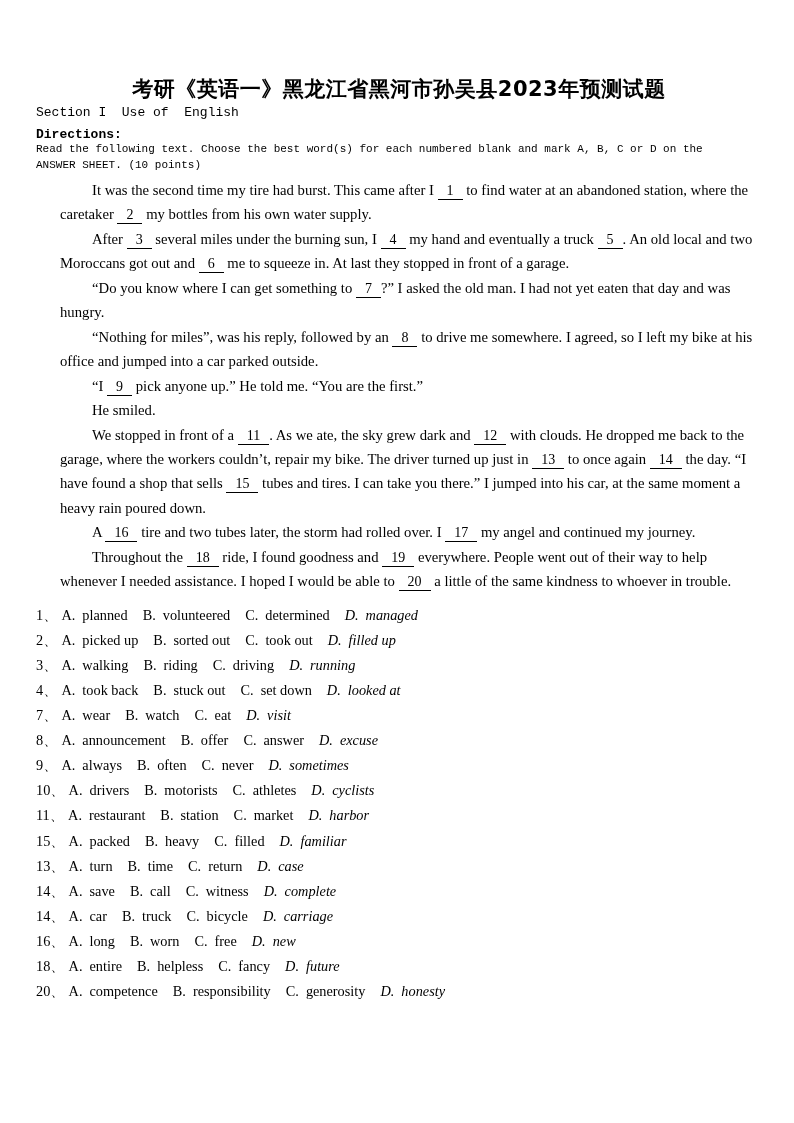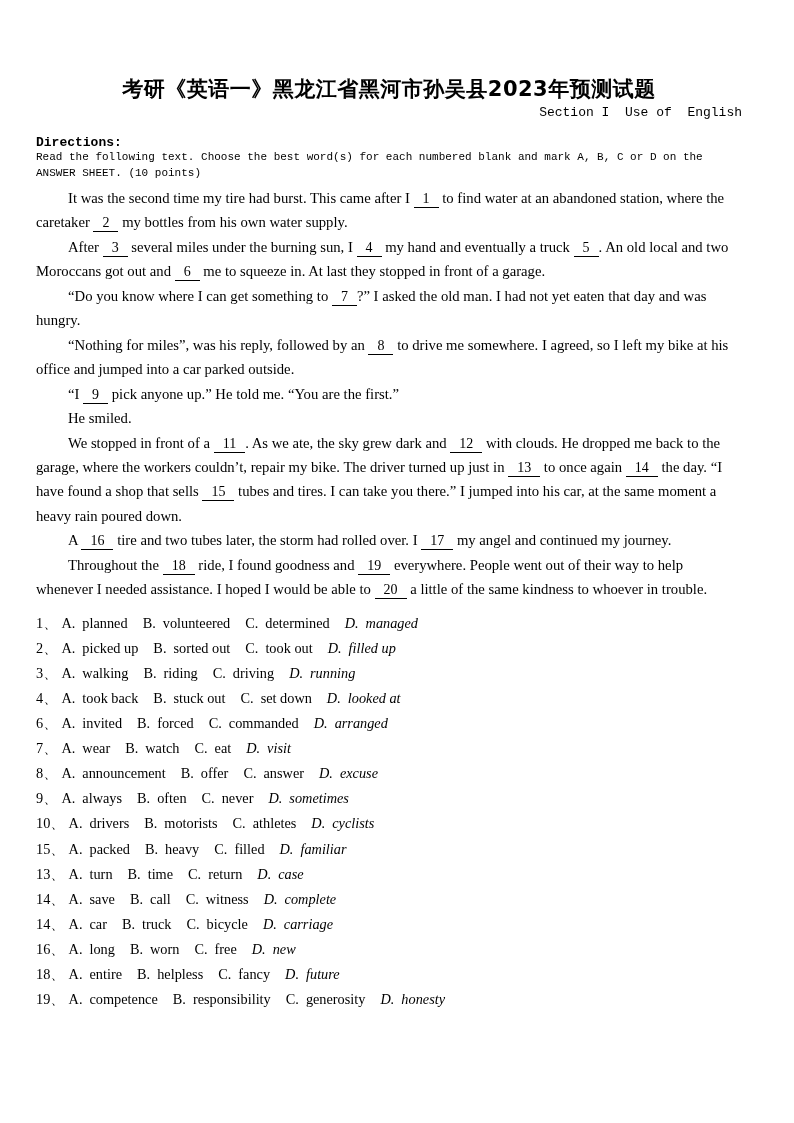--- a/index.html
+++ b/index.html
@@ -5,57 +5,58 @@
   html, body { margin: 0; padding: 0; background: #ffffff; }
   body {
     width: 794px; height: 1123px;
     font-family: "Liberation Serif", serif;
     color: #000;
     overflow: hidden;
   }
   .page {
     box-sizing: border-box;
     width: 794px; height: 1123px;
-    padding: 76px 52px 0 36px;
+    padding: 76px 32px 0 36px;
   }
   .title {
     margin: 0;
     font-family: "DejaVu Sans", sans-serif;
     font-weight: bold;
     font-size: 21px;
     line-height: 26px;
     text-align: center;
     letter-spacing: 0.5px;
   }
   .section-heading {
     font-family: "Liberation Mono", monospace;
     font-size: 13px;
     line-height: 16px;
-    text-align: right;
+    text-align: left;
     white-space: pre;
     margin-top: 3px;
   }
   .directions-label {
     font-family: "Liberation Mono", monospace;
     font-weight: bold;
     font-size: 13px;
     line-height: 15px;
-    margin-top: 14px;
+    margin-top: 6px;
   }
   .directions-text {
     font-family: "Liberation Mono", monospace;
     font-size: 11px;
     line-height: 15.5px;
     white-space: pre-line;
   }
   .passage {
     margin-top: 5px;
     font-size: 14.7px;
     line-height: 24.45px;
     text-align: left;
+    margin-left: 24px;
   }
   .passage p { margin: 0; text-indent: 32px; }
   .blank {
     display: inline-block;
     text-indent: 0;
     border-bottom: 1px solid #000;
     padding: 0 9px;
     line-height: 17px;
     text-align: center;
     font-size: 14px;
@@ -89,26 +90,26 @@
       <p>He smiled.</p>
       <p>We stopped in front of a <span class="blank">11</span>. As we ate, the sky grew dark and <span class="blank">12</span> with clouds. He dropped me back to the garage, where the workers couldn’t, repair my bike. The driver turned up just in <span class="blank">13</span> to once again <span class="blank">14</span> the day. “I have found a shop that sells <span class="blank">15</span> tubes and tires. I can take you there.” I jumped into his car, at the same moment a heavy rain poured down.</p>
       <p>A <span class="blank">16</span> tire and two tubes later, the storm had rolled over. I <span class="blank">17</span> my angel and continued my journey.</p>
       <p>Throughout the <span class="blank">18</span> ride, I found goodness and <span class="blank">19</span> everywhere. People went out of their way to help whenever I needed assistance. I hoped I would be able to <span class="blank">20</span> a little of the same kindness to whoever in trouble.</p>
     </div>
   <div class="questions">
       <div class="question"><span class="qnum">1、</span><span class="opt"><span class="opt-letter">A.</span>planned</span><span class="opt"><span class="opt-letter">B.</span>volunteered</span><span class="opt"><span class="opt-letter">C.</span>determined</span><span class="opt"><span class="opt-letter">D.</span>managed</span></div>
       <div class="question"><span class="qnum">2、</span><span class="opt"><span class="opt-letter">A.</span>picked up</span><span class="opt"><span class="opt-letter">B.</span>sorted out</span><span class="opt"><span class="opt-letter">C.</span>took out</span><span class="opt"><span class="opt-letter">D.</span>filled up</span></div>
       <div class="question"><span class="qnum">3、</span><span class="opt"><span class="opt-letter">A.</span>walking</span><span class="opt"><span class="opt-letter">B.</span>riding</span><span class="opt"><span class="opt-letter">C.</span>driving</span><span class="opt"><span class="opt-letter">D.</span>running</span></div>
       <div class="question"><span class="qnum">4、</span><span class="opt"><span class="opt-letter">A.</span>took back</span><span class="opt"><span class="opt-letter">B.</span>stuck out</span><span class="opt"><span class="opt-letter">C.</span>set down</span><span class="opt"><span class="opt-letter">D.</span>looked at</span></div>
-      <div class="question"><span class="qnum">6、</span><span class="opt"><span class="opt-letter">A.</span>invited</span><span class="opt"><span class="opt-letter">B.</span>forced</span><span class="opt"><span class="opt-letter">C.</span>commanded</span><span class="opt"><span class="opt-letter">D.</span>arranged</span></div>
       <div class="question"><span class="qnum">7、</span><span class="opt"><span class="opt-letter">A.</span>wear</span><span class="opt"><span class="opt-letter">B.</span>watch</span><span class="opt"><span class="opt-letter">C.</span>eat</span><span class="opt"><span class="opt-letter">D.</span>visit</span></div>
       <div class="question"><span class="qnum">8、</span><span class="opt"><span class="opt-letter">A.</span>announcement</span><span class="opt"><span class="opt-letter">B.</span>offer</span><span class="opt"><span class="opt-letter">C.</span>answer</span><span class="opt"><span class="opt-letter">D.</span>excuse</span></div>
       <div class="question"><span class="qnum">9、</span><span class="opt"><span class="opt-letter">A.</span>always</span><span class="opt"><span class="opt-letter">B.</span>often</span><span class="opt"><span class="opt-letter">C.</span>never</span><span class="opt"><span class="opt-letter">D.</span>sometimes</span></div>
       <div class="question"><span class="qnum">10、</span><span class="opt"><span class="opt-letter">A.</span>drivers</span><span class="opt"><span class="opt-letter">B.</span>motorists</span><span class="opt"><span class="opt-letter">C.</span>athletes</span><span class="opt"><span class="opt-letter">D.</span>cyclists</span></div>
+      <div class="question"><span class="qnum">11、</span><span class="opt"><span class="opt-letter">A.</span>restaurant</span><span class="opt"><span class="opt-letter">B.</span>station</span><span class="opt"><span class="opt-letter">C.</span>market</span><span class="opt"><span class="opt-letter">D.</span>harbor</span></div>
       <div class="question"><span class="qnum">15、</span><span class="opt"><span class="opt-letter">A.</span>packed</span><span class="opt"><span class="opt-letter">B.</span>heavy</span><span class="opt"><span class="opt-letter">C.</span>filled</span><span class="opt"><span class="opt-letter">D.</span>familiar</span></div>
       <div class="question"><span class="qnum">13、</span><span class="opt"><span class="opt-letter">A.</span>turn</span><span class="opt"><span class="opt-letter">B.</span>time</span><span class="opt"><span class="opt-letter">C.</span>return</span><span class="opt"><span class="opt-letter">D.</span>case</span></div>
       <div class="question"><span class="qnum">14、</span><span class="opt"><span class="opt-letter">A.</span>save</span><span class="opt"><span class="opt-letter">B.</span>call</span><span class="opt"><span class="opt-letter">C.</span>witness</span><span class="opt"><span class="opt-letter">D.</span>complete</span></div>
       <div class="question"><span class="qnum">14、</span><span class="opt"><span class="opt-letter">A.</span>car</span><span class="opt"><span class="opt-letter">B.</span>truck</span><span class="opt"><span class="opt-letter">C.</span>bicycle</span><span class="opt"><span class="opt-letter">D.</span>carriage</span></div>
       <div class="question"><span class="qnum">16、</span><span class="opt"><span class="opt-letter">A.</span>long</span><span class="opt"><span class="opt-letter">B.</span>worn</span><span class="opt"><span class="opt-letter">C.</span>free</span><span class="opt"><span class="opt-letter">D.</span>new</span></div>
       <div class="question"><span class="qnum">18、</span><span class="opt"><span class="opt-letter">A.</span>entire</span><span class="opt"><span class="opt-letter">B.</span>helpless</span><span class="opt"><span class="opt-letter">C.</span>fancy</span><span class="opt"><span class="opt-letter">D.</span>future</span></div>
-      <div class="question"><span class="qnum">19、</span><span class="opt"><span class="opt-letter">A.</span>competence</span><span class="opt"><span class="opt-letter">B.</span>responsibility</span><span class="opt"><span class="opt-letter">C.</span>generosity</span><span class="opt"><span class="opt-letter">D.</span>honesty</span></div>
+      <div class="question"><span class="qnum">20、</span><span class="opt"><span class="opt-letter">A.</span>competence</span><span class="opt"><span class="opt-letter">B.</span>responsibility</span><span class="opt"><span class="opt-letter">C.</span>generosity</span><span class="opt"><span class="opt-letter">D.</span>honesty</span></div>
     </div>
 </div>
 
 </body></html>

